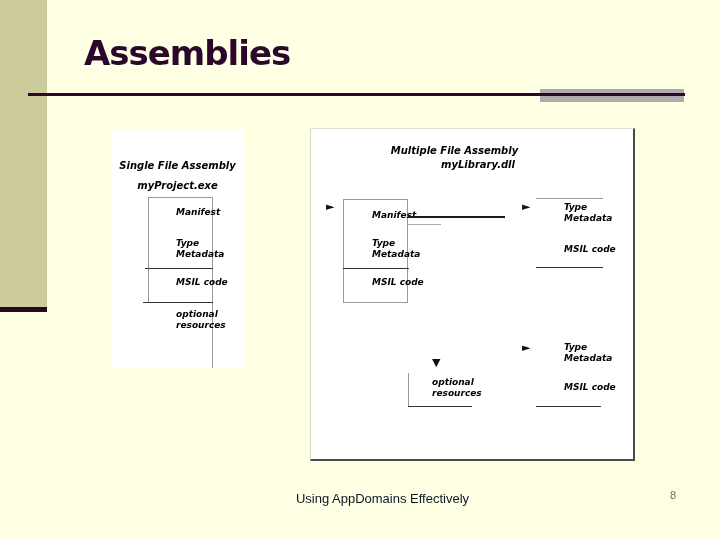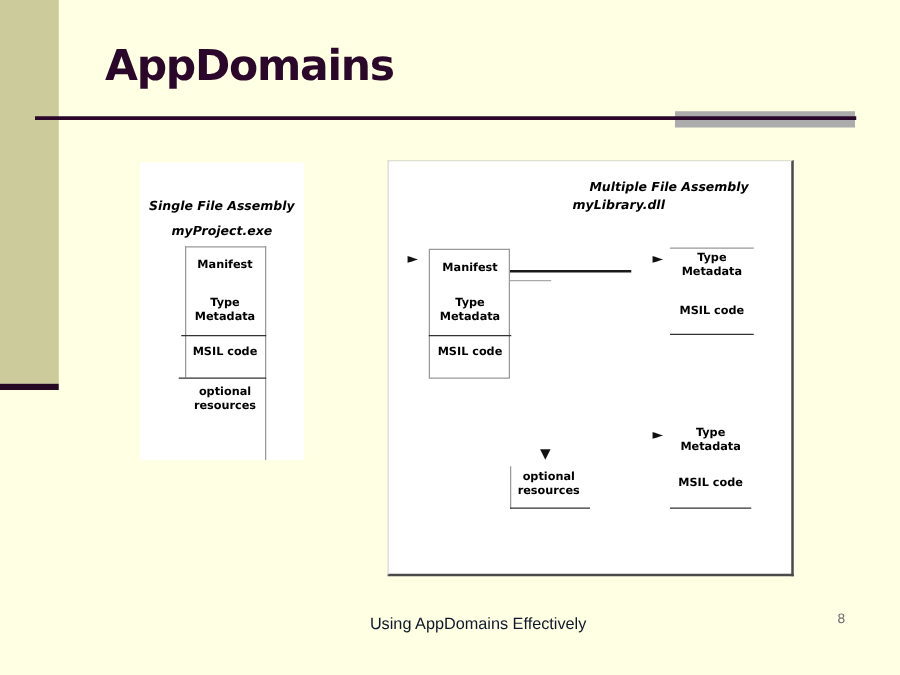--- a/index.html
+++ b/index.html
@@ -22,38 +22,38 @@
   
   #card1{left:112px;top:130px;width:131px;height:238px;background:#FFFFFF;}
   #panel{left:310px;top:128px;width:325px;height:333px;background:#FFFFFF;
          border-top:1px solid #E0E0D0;border-left:1px solid #D8D8C8;
          border-right:2px solid #4A4A4A;border-bottom:2px solid #4A4A4A;
          box-sizing:border-box;}
 
   .cardtitle{font-size:10px;font-weight:bold;font-style:italic;color:#000;text-align:center;}
   #c1-t1{left:112px;top:160px;width:131px;}
   #c1-t2{left:112px;top:159px;width:131px;margin-top:21px;}
-  #p-t1{left:310px;top:145px;width:289px;text-align:right;}
-  #p-t2{left:309px;top:159px;width:372px;text-align:center;}
+  #p-t1{left:310px;top:145px;width:289px;}
+  #p-t2{left:292px;top:159px;width:372px;text-align:center;}
 
   
   .ln{position:absolute;background:#999999;}
   .ln.dark{background:#333333;}
   .ln.black{background:#1A1A1A;}
 
   
   #c1-top{left:148px;top:197px;width:65px;height:1px;}
   #c1-left{left:148px;top:197px;width:1px;height:105px;}
   #c1-right{left:212px;top:197px;width:1px;height:171px;}
   #c1-div1{left:145px;top:268px;width:68px;height:1px;}
   #c1-div2{left:143px;top:302px;width:70px;height:1px;}
 
   
-  .lbl{position:absolute;font-size:9px;font-weight:bold;color:#000;
-       text-align:center;white-space:pre-line;line-height:11px;}
+  .lbl{position:absolute;font-size:9px;font-weight:bold;font-style:italic;color:#000;
+       white-space:pre-line;line-height:11px;padding-left:28px;}
   #c1-manifest{left:148px;top:207px;width:64px;}
   #c1-typemeta{left:148px;top:238px;width:64px;}
   #c1-msil{left:148px;top:277px;width:64px;}
   #c1-opt{left:148px;top:309px;width:64px;}
 
   
   #stackA{left:343px;top:199px;width:65px;height:104px;border:1px solid #999;box-sizing:border-box;background:#fff;}
   #a-div{left:343px;top:268px;width:66px;height:1px;}
   #a-manifest{left:344px;top:210px;width:64px;}
   #a-typemeta{left:344px;top:238px;width:64px;}
@@ -93,21 +93,21 @@
            font-family:"Liberation Sans",sans-serif;font-size:11px;color:#6E6E6E;}
 </style>
 </head>
 <body>
 
 <div id="slide">
 
   <div id="strip" class="abs"></div>
   <div id="strip-bar" class="abs"></div>
 
-  <div id="title" class="abs">AppDomains</div>
+  <div id="title" class="abs">Assemblies</div>
   <div id="rule-gray" class="abs"></div>
   <div id="rule-purple" class="abs"></div>
 
   <div id="card1" class="abs"></div>
   <div id="c1-t1" class="abs cardtitle">Single File Assembly</div>
   <div id="c1-t2" class="abs cardtitle">myProject.exe</div>
 
   <div id="c1-top" class="ln"></div>
   <div id="c1-left" class="ln"></div>
   <div id="c1-right" class="ln"></div>

